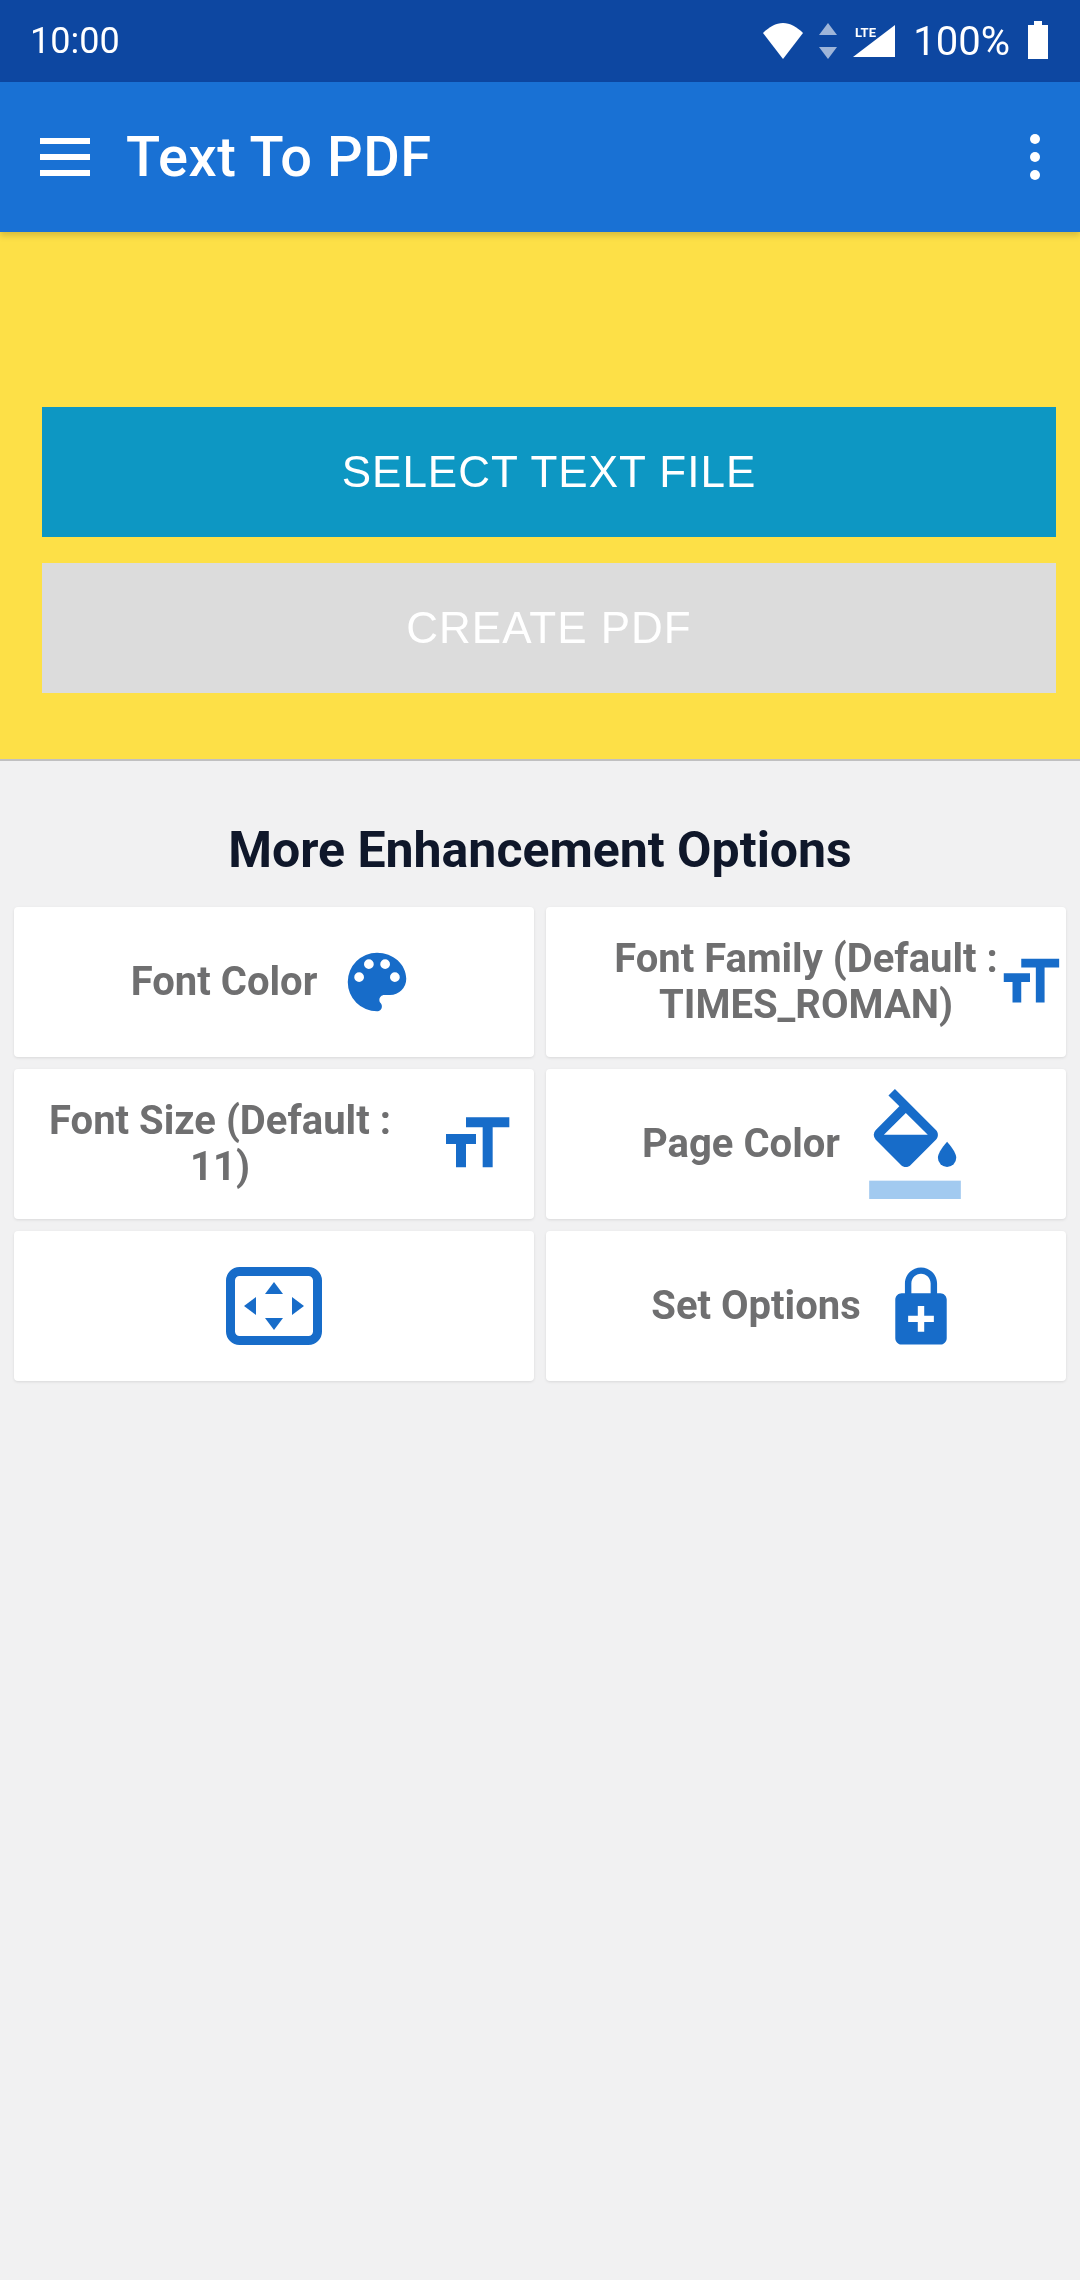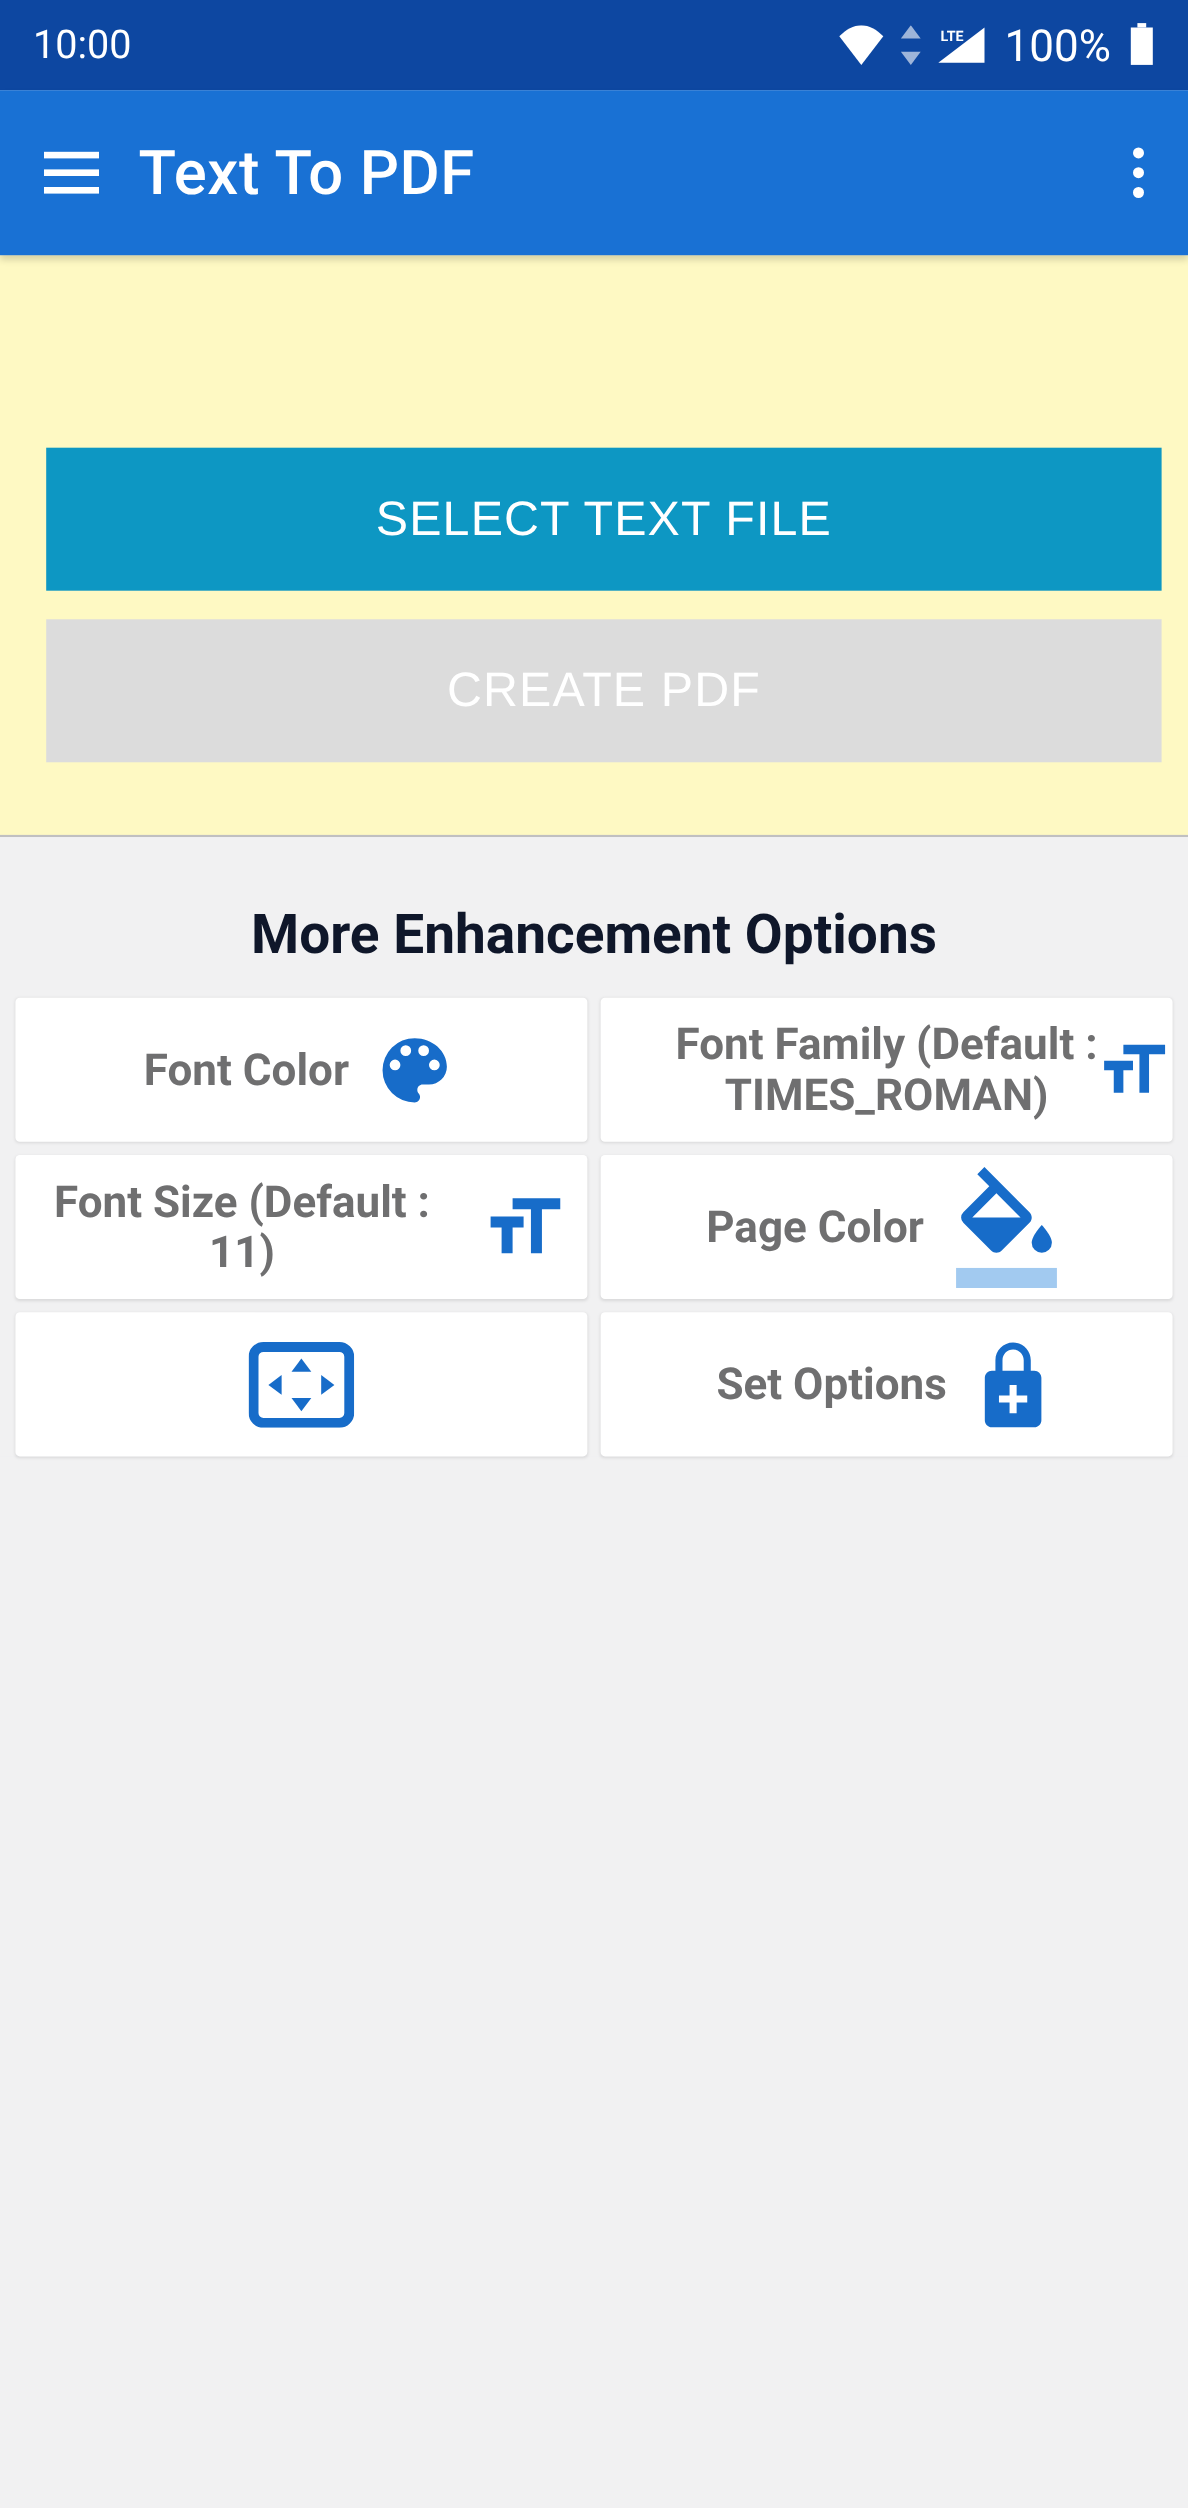--- a/index.html
+++ b/index.html
@@ -30,21 +30,21 @@
   }
   .app-title { font-size: 56px; font-weight: 500; margin-left: 36px; letter-spacing: 0.5px;}
   .menu-vert { position: absolute; right: 40px; display:flex; flex-direction:column; gap:8px; }
   .dot { width:10px; height:10px; border-radius:50%; background:#fff; }
   
   .ham { display:flex; flex-direction:column; gap:10px; }
   .ham span { display:block; width:50px; height:6px; background:#fff; }
   
   .action-area {
     padding: 175px 24px 40px 42px;
-    background: #fef9c3;
+    background: #fde047;
   }
   .btn {
     width: 100%;
     height: 130px;
     display:flex;
     align-items:center;
     justify-content:center;
     font-size: 44px;
     font-weight: 500;
     letter-spacing: 1px;
@@ -67,21 +67,21 @@
   
   .grid {
     display:grid;
     grid-template-columns: 1fr 1fr;
     gap: 12px;
     padding: 0 14px;
     background:#f1f1f2;
   }
   .card {
     background:#fff;
-    height: 131px;
+    height: 150px;
     border-radius: 4px;
     display:flex;
     align-items:center;
     justify-content:center;
     gap: 20px;
     box-shadow: 0 1px 3px rgba(0,0,0,0.1);
     padding: 0 8px;
     position:relative;
     overflow:hidden;
   }

